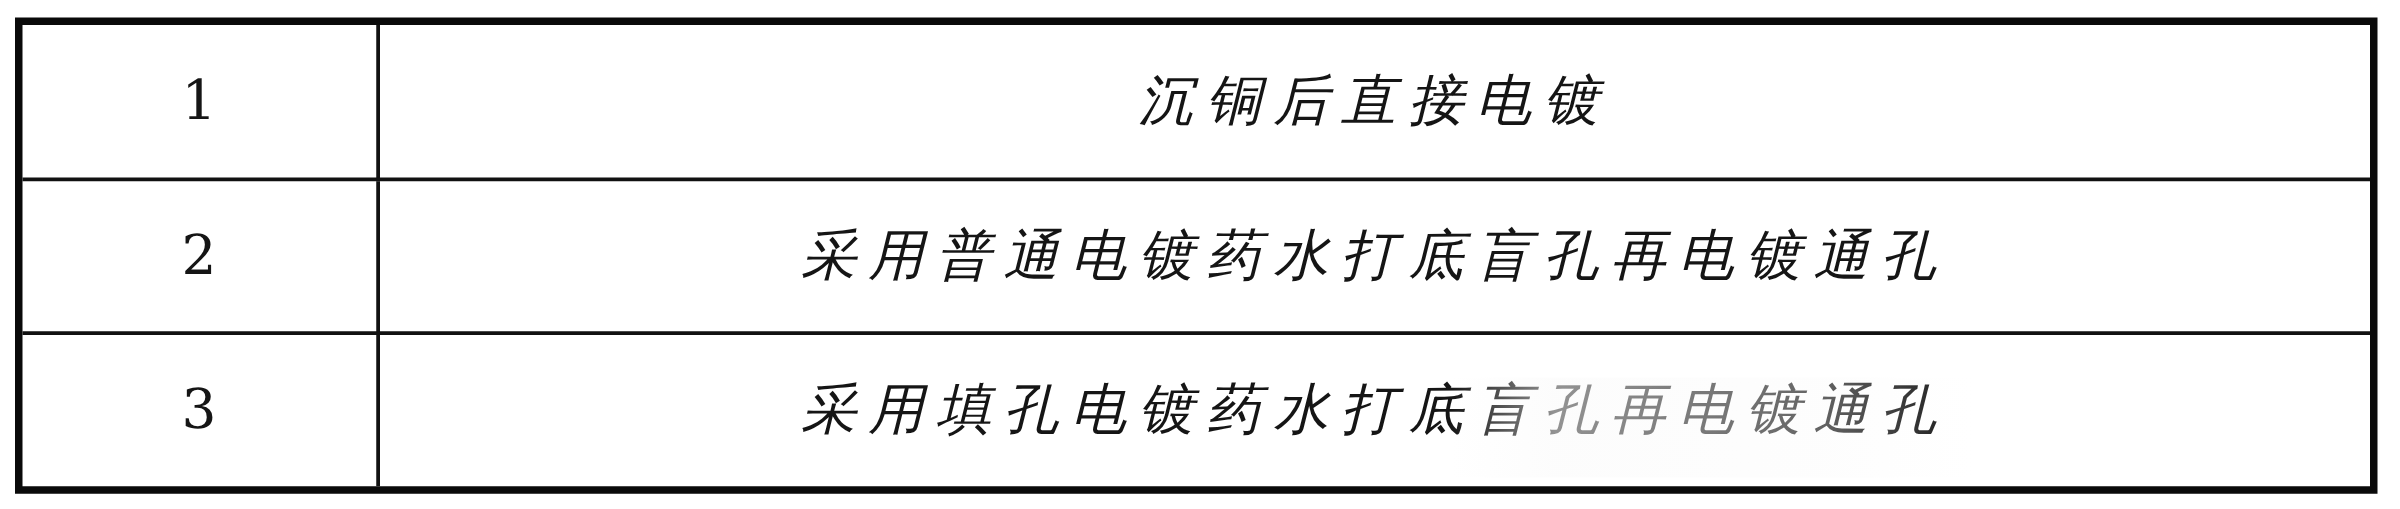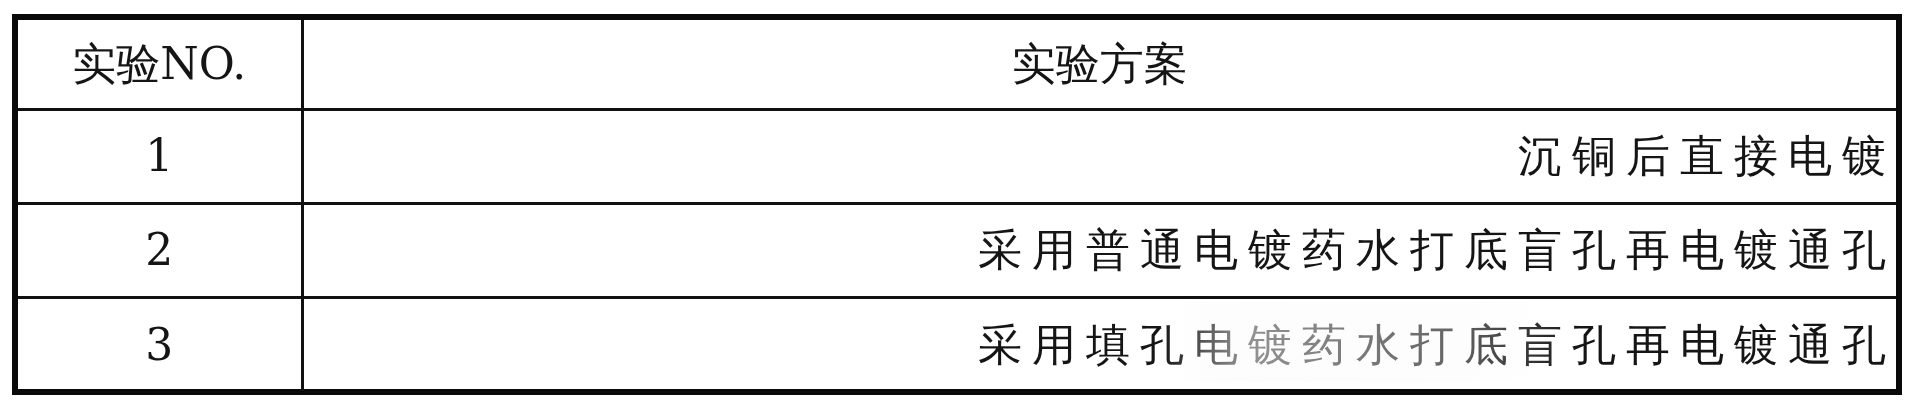--- a/index.html
+++ b/index.html
@@ -41,22 +41,23 @@
       color: #151515;
     }
     tr:first-child td, tr:first-child th { border-top: none; }
     tr:last-child td { border-bottom: none; }
     td:first-child, th:first-child { border-left: none; }
     td:last-child, th:last-child { border-right: none; }
     tr.hdr { height: 89px; }
     tr.row { height: 94px; }
     .center { text-align: center; }
     .left {
-      text-align: right;
+      text-align: center;
       letter-spacing: 10px;
+      font-style: italic;
     }
     .watermark {
       position: absolute;
       left: 1160px;
       top: 302px;
       width: 420px;
       height: 80px;
       background: linear-gradient(90deg, rgba(255,255,255,0) 0%, rgba(250,250,250,0.55) 20%, rgba(250,250,250,0.35) 70%, rgba(255,255,255,0) 100%);
       pointer-events: none;
     }
@@ -64,24 +65,20 @@
 </head>
 <body>
 
 <div class="table-wrap">
   <table>
     <colgroup>
       <col class="c1">
       <col class="c2">
     </colgroup>
     <tbody>
-        <tr class="hdr">
-      <th class="center">实验NO.</th>
-      <th class="center">实验方案</th>
-    </tr>
     <tr class="row">
       <td class="center">1</td>
       <td class="left">沉铜后直接电镀</td>
     </tr>
     <tr class="row">
       <td class="center">2</td>
       <td class="left">采用普通电镀药水打底盲孔再电镀通孔</td>
     </tr>
     <tr class="row">
       <td class="center">3</td>

